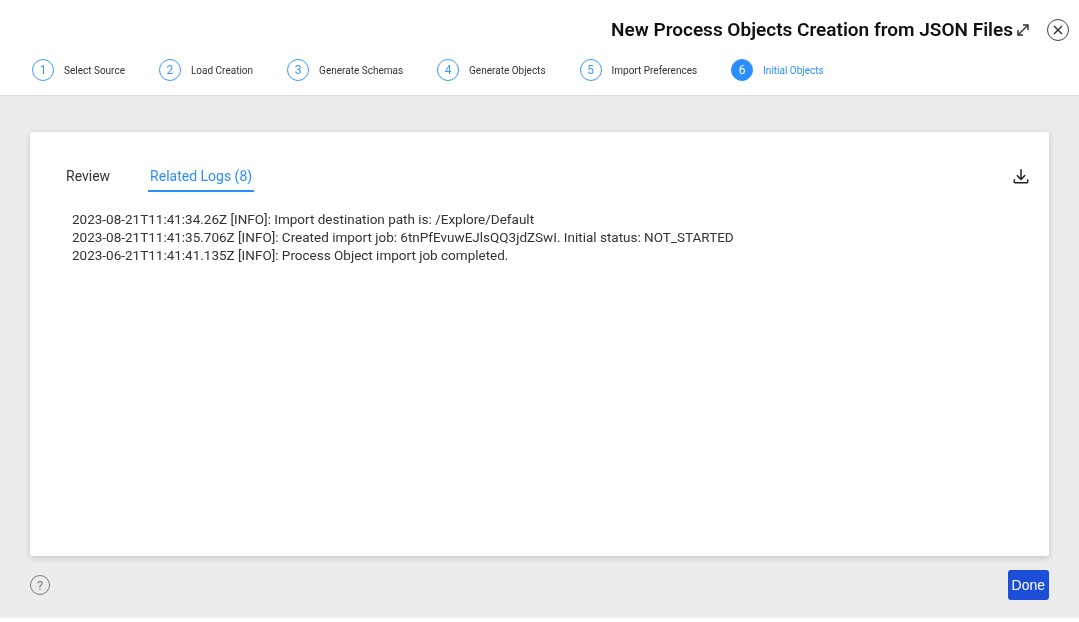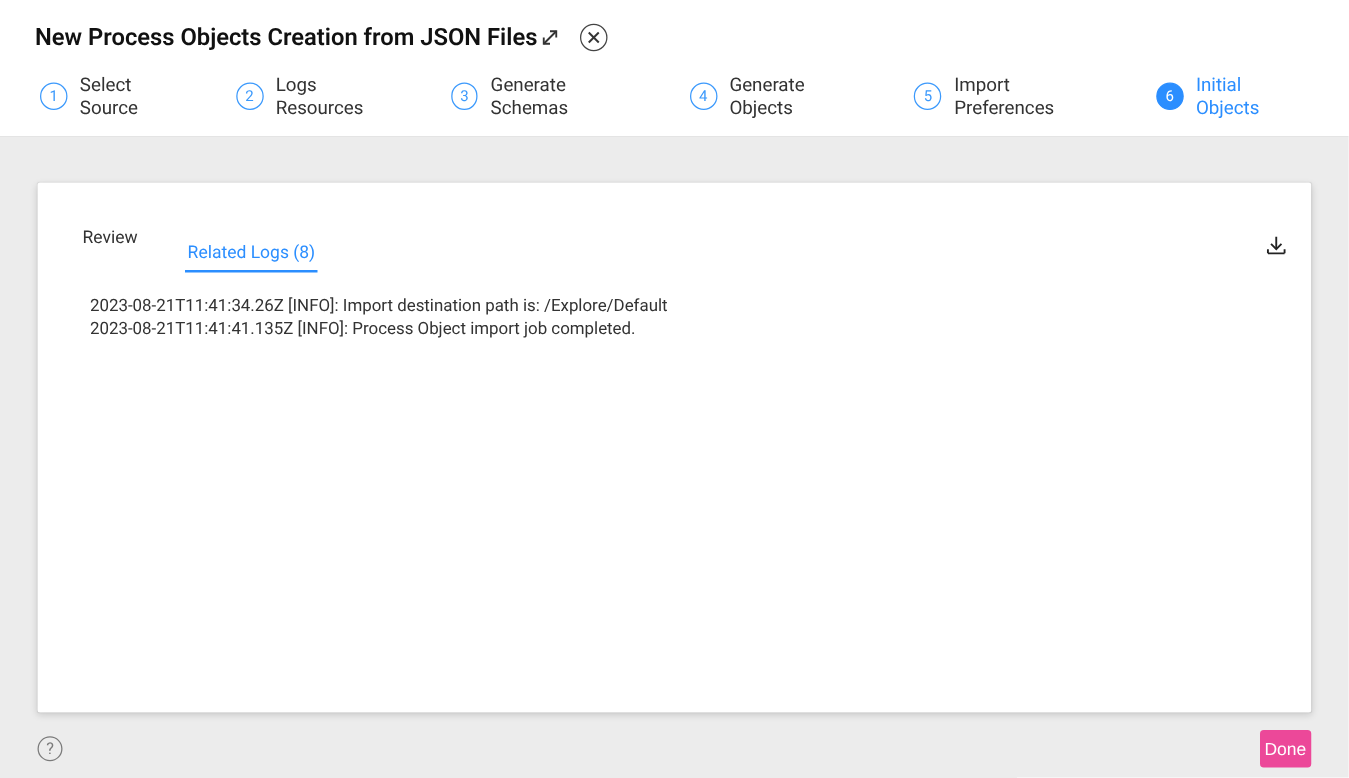--- a/index.html
+++ b/index.html
@@ -7,21 +7,21 @@
       font-family: -apple-system, BlinkMacSystemFont, "Segoe UI", Roboto, sans-serif;
       background: #fff;
       color: #222;
       width: 1079px;
       height: 622px;
       overflow: hidden;
       position: relative;
     }
     .header {
       display: flex;
-      justify-content: flex-start;
+      justify-content: flex-end;
       align-items: center;
       padding: 18px 10px 10px 28px;
     }
     .title {
       font-size: 19px;
       font-weight: 600;
       color: #111;
     }
     .header-actions {
       display: flex;
@@ -63,21 +63,21 @@
       border: 1.5px solid #3b99fc;
       border-radius: 50%;
       display: flex;
       align-items: center;
       justify-content: center;
       font-size: 12px;
       color: #3b99fc;
       background: #fff;
     }
     .step-label {
-      font-size: 15px;
+      font-size: 10px;
       color: #333;
     }
     .step.active .step-num {
       background: #2b8eff;
       border-color: #2b8eff;
       color: #fff;
     }
     .step.active .step-label {
       color: #2b8eff;
     }
@@ -111,21 +111,20 @@
     }
     .tab {
       font-size: 14px;
       color: #333;
       padding: 4px 2px 6px 2px;
       cursor: pointer;
     }
     .tab.active {
       color: #2b8eff;
       border-bottom: 2px solid #2b8eff;
-      margin-top: 12px;
     }
     .download-icon {
       cursor: pointer;
     }
     .log-body {
       padding: 10px 0 0 0;
       font-size: 13.5px;
       line-height: 1.35;
       color: #333;
       margin-left: 24px;
@@ -142,21 +141,21 @@
       border: 1.3px solid #7a7a7a;
       border-radius: 50%;
       display: flex;
       align-items: center;
       justify-content: center;
       color: #7a7a7a;
       font-size: 13px;
       cursor: pointer;
     }
     .done-btn {
-      background: #ec4899;
+      background: #1d4ed8;
       color: #fff;
       border: none;
       border-radius: 3px;
       padding: 7px 4px;
       font-size: 14px;
       cursor: pointer;
     }
   </style>
 </head>
 <body>
@@ -182,21 +181,21 @@
   </div>
 </div>
 
 <div class="steps" id="steps">
     <div class="step">
       <div class="step-num">1</div>
       <div class="step-label">Select Source</div>
     </div>
     <div class="step">
       <div class="step-num">2</div>
-      <div class="step-label">Logs Resources</div>
+      <div class="step-label">Load Creation</div>
     </div>
     <div class="step">
       <div class="step-num">3</div>
       <div class="step-label">Generate Schemas</div>
     </div>
     <div class="step">
       <div class="step-num">4</div>
       <div class="step-label">Generate Objects</div>
     </div>
     <div class="step">
@@ -221,21 +220,22 @@
           <line x1="12" y1="4" x2="12" y2="15"></line>
           <polyline points="7,11 12,16 17,11"></polyline>
           <line x1="4" y1="20" x2="20" y2="20"></line>
           <line x1="4" y1="16" x2="4" y2="20"></line>
           <line x1="20" y1="16" x2="20" y2="20"></line>
         </svg>
       </div>
     </div>
     <div class="log-body" id="log-body">
         <div>2023-08-21T11:41:34.26Z [INFO]: Import destination path is: /Explore/Default</div>
-        <div>2023-08-21T11:41:41.135Z [INFO]: Process Object import job completed.</div>
+        <div>2023-08-21T11:41:35.706Z [INFO]: Created import job: 6tnPfEvuwEJlsQQ3jdZSwI. Initial status: NOT_STARTED</div>
+        <div>2023-06-21T11:41:41.135Z [INFO]: Process Object import job completed.</div>
       </div>
   </div>
 
   <div class="footer">
     <div class="help-btn">
       <span>?</span>
     </div>
     <button class="done-btn">Done</button>
   </div>
 </div>

